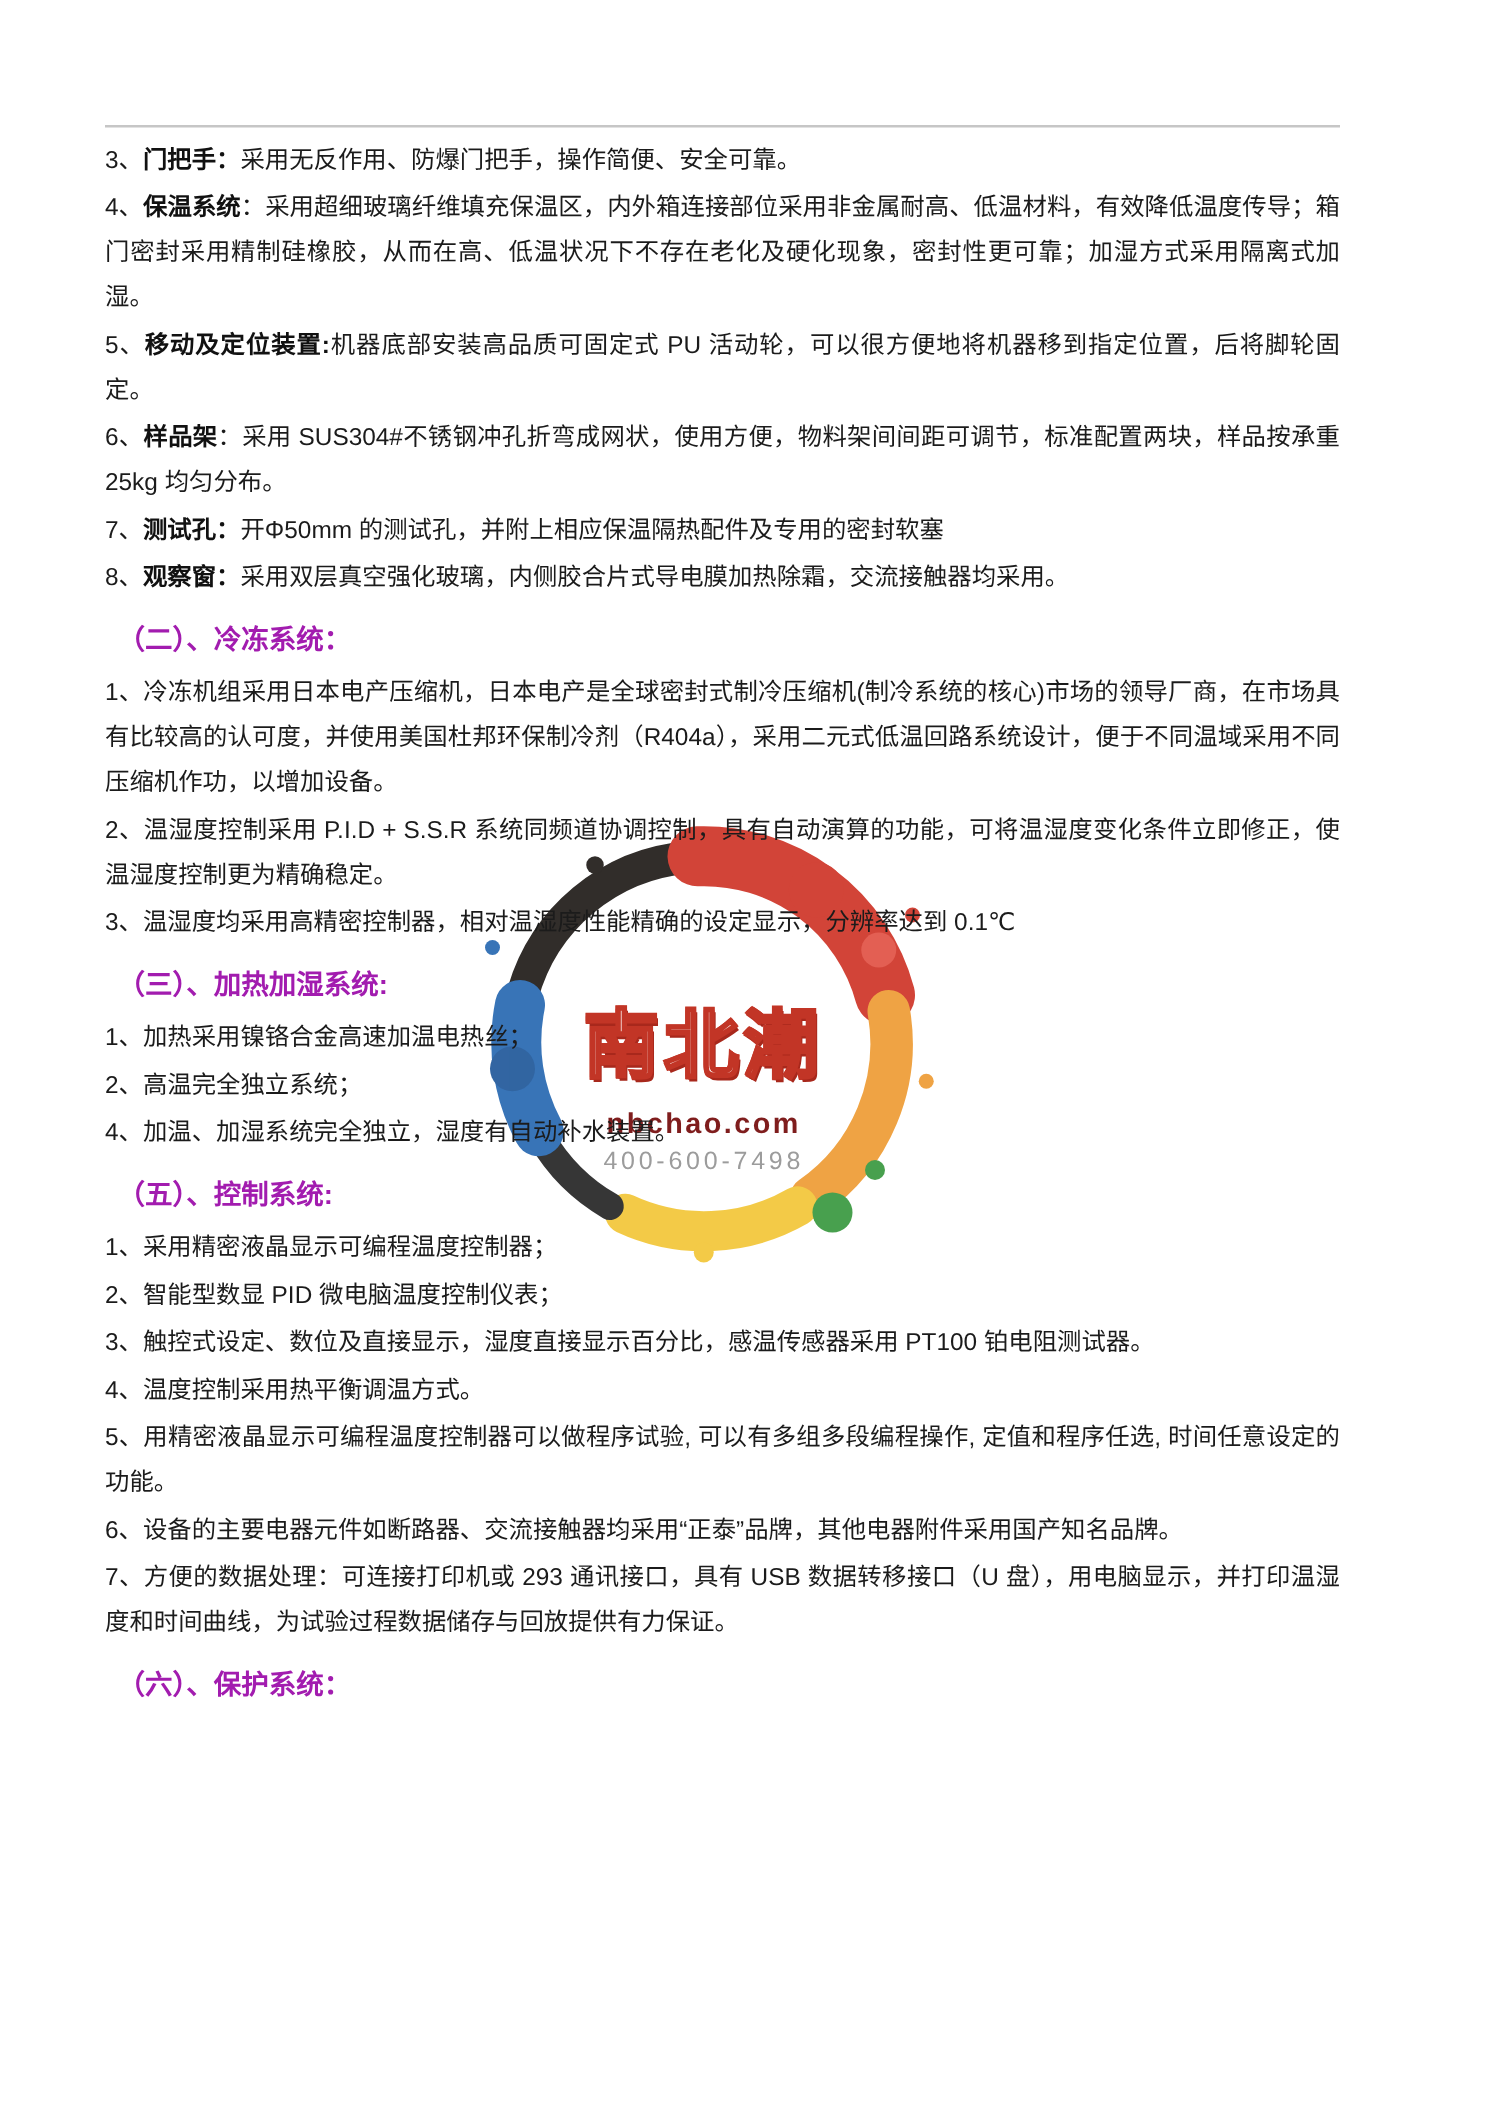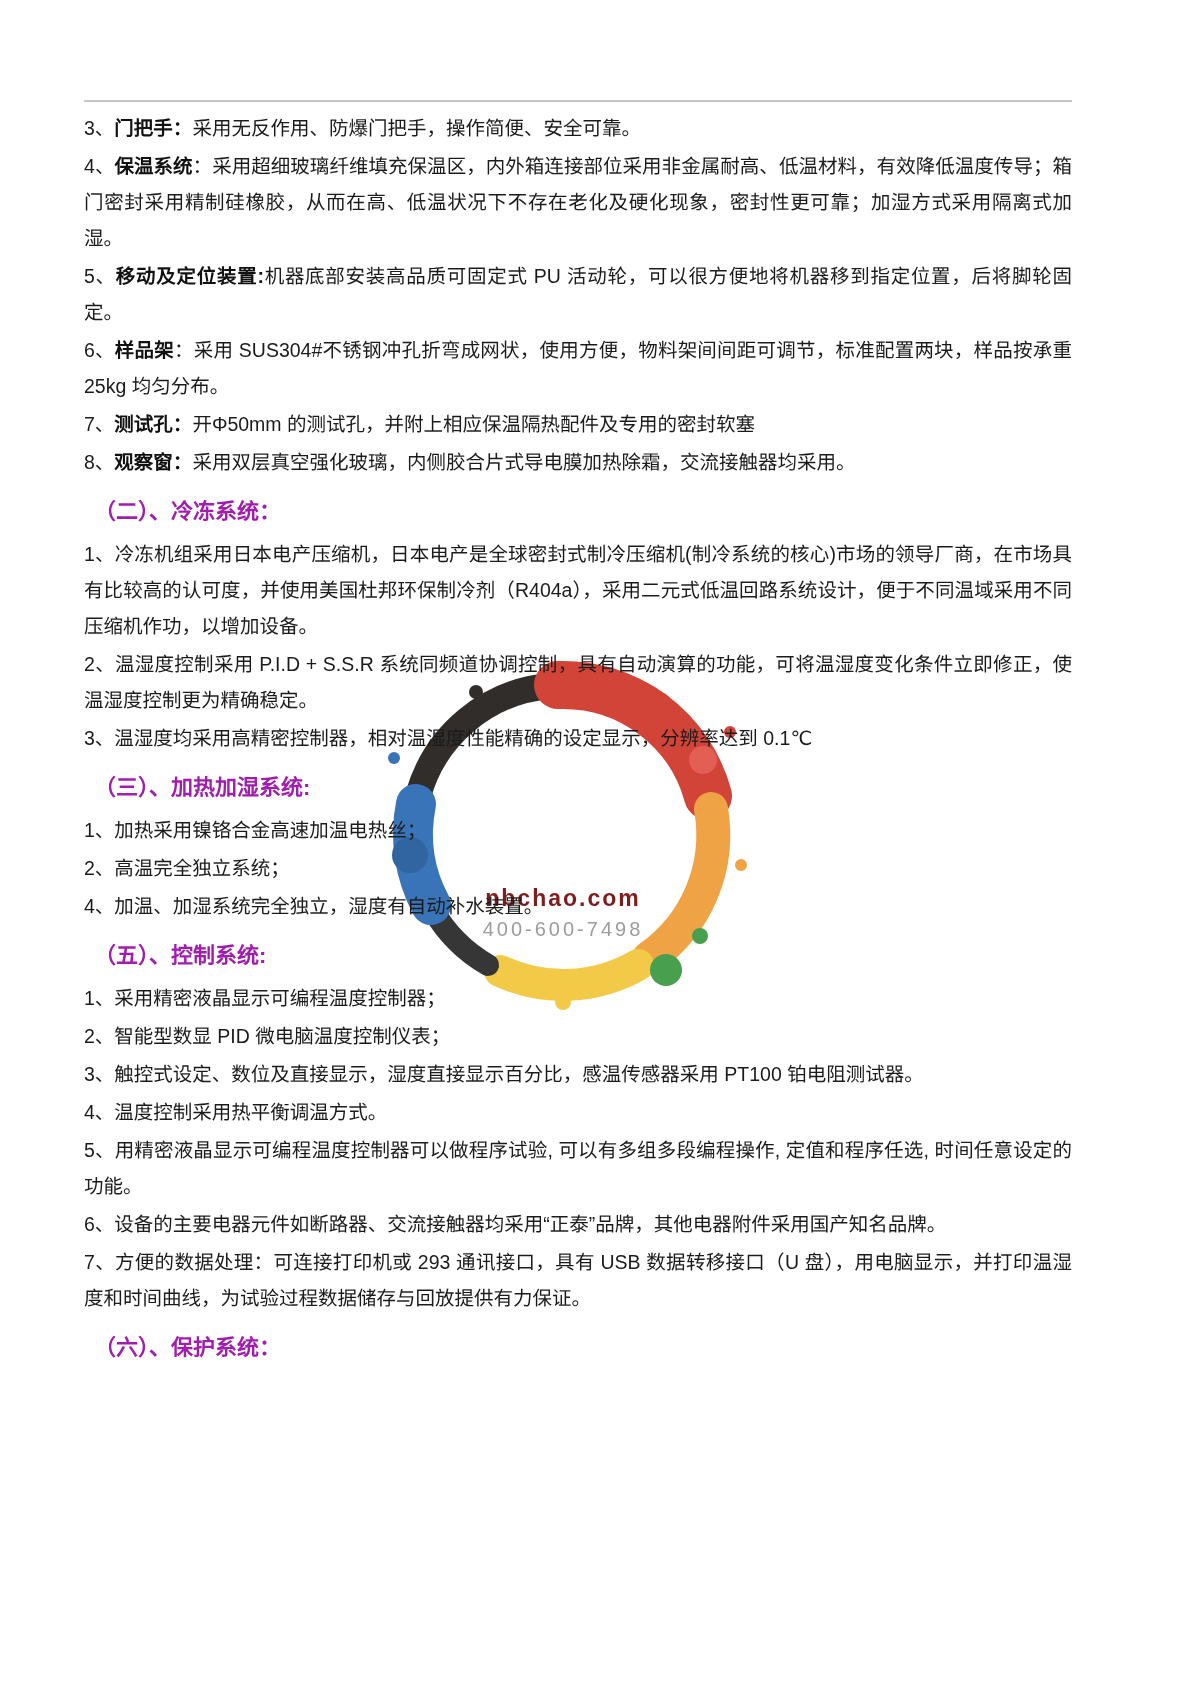--- a/index.html
+++ b/index.html
@@ -106,20 +106,21 @@
         <circle cx="308" cy="330" r="16" fill="#3f9b45" stroke="none"></circle>
         <circle cx="342" cy="296" r="8" fill="#3f9b45" stroke="none"></circle>
         <circle cx="205" cy="362" r="8" fill="#f3c83e" stroke="none"></circle>
         <circle cx="118" cy="52" r="7" fill="#26221f" stroke="none"></circle>
         <circle cx="372" cy="92" r="6" fill="#d03a2e" stroke="none"></circle>
         <circle cx="383" cy="225" r="6" fill="#ef9f3a" stroke="none"></circle>
         <circle cx="36" cy="118" r="6" fill="#2e6db4" stroke="none"></circle>
         <circle cx="205" cy="195" r="106" fill="#ffffff" opacity="0.92" stroke="none"></circle>
       </g>
     </svg>
+    <div class="wm-text wm-brand">南北潮</div>
     <div class="wm-text wm-url">nbchao.com</div>
     <div class="wm-text wm-phone">400-600-7498</div>
   </div>
 
   <div class="content">
     <hr class="top-rule">
 
     <p class="item"><span>3、</span><b>门把手：</b><span>采用无反作用、防爆门把手，操作简便、安全可靠。</span></p>
 
     <p class="item"><span>4、</span><b>保温系统</b><span>：采用超细玻璃纤维填充保温区，内外箱连接部位采用非金属耐高、低温材料，有效降低温度传导；箱门密封采用精制硅橡胶，从而在高、低温状况下不存在老化及硬化现象，密封性更可靠；加湿方式采用隔离式加湿。</span></p>

